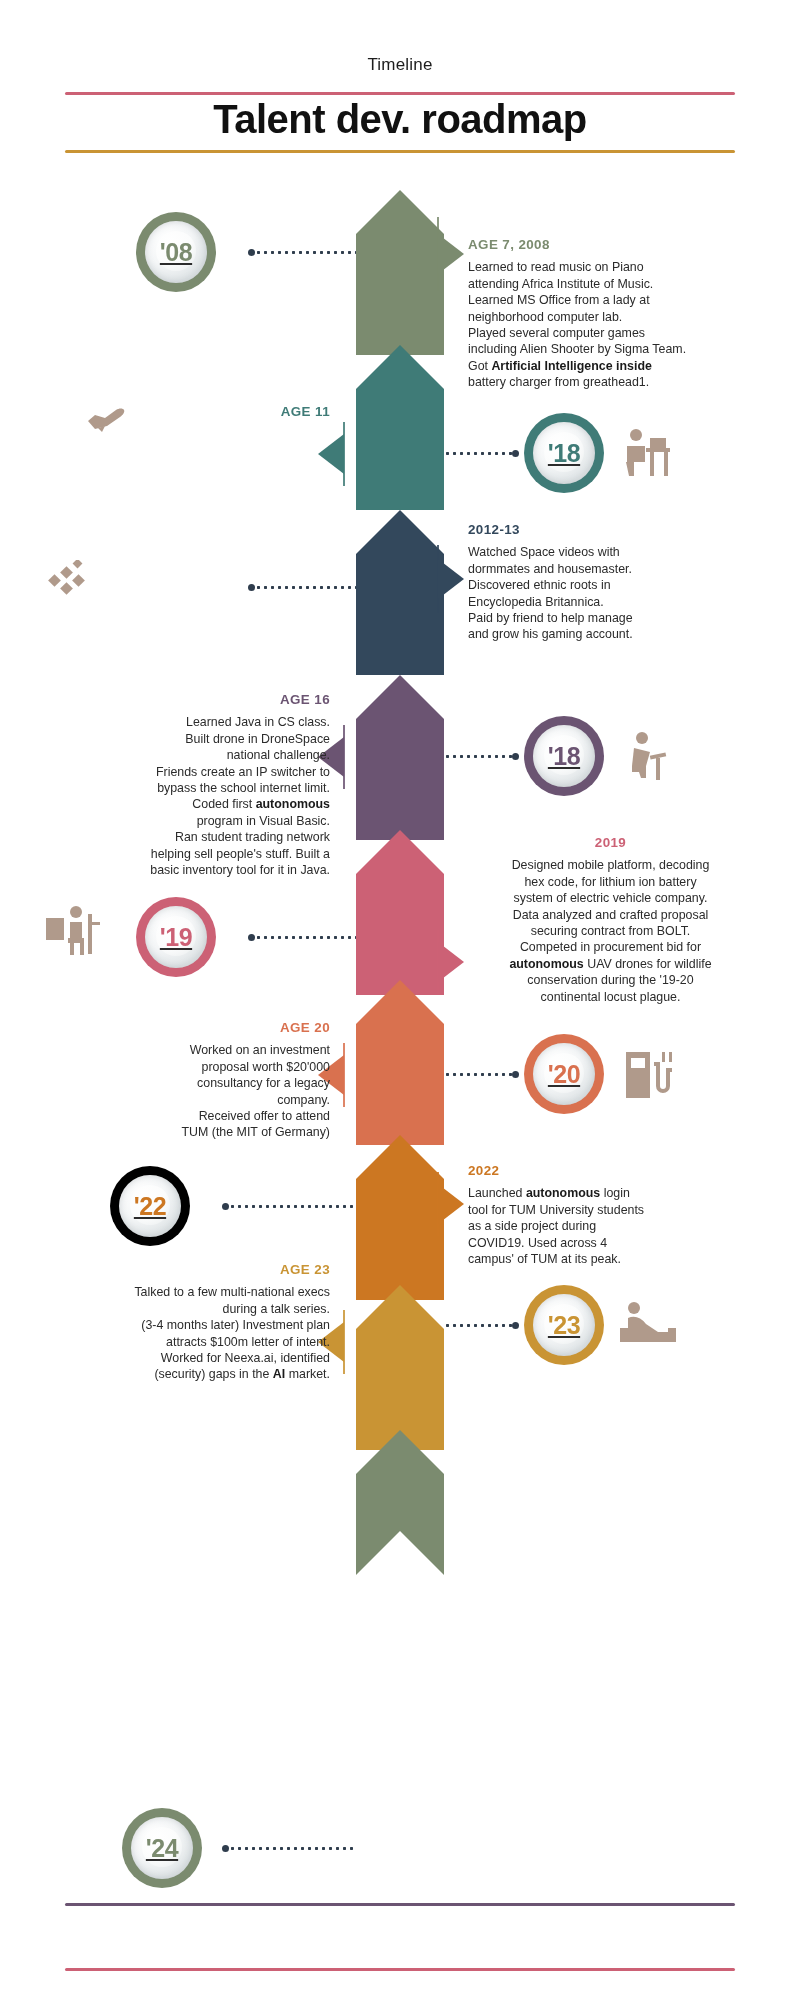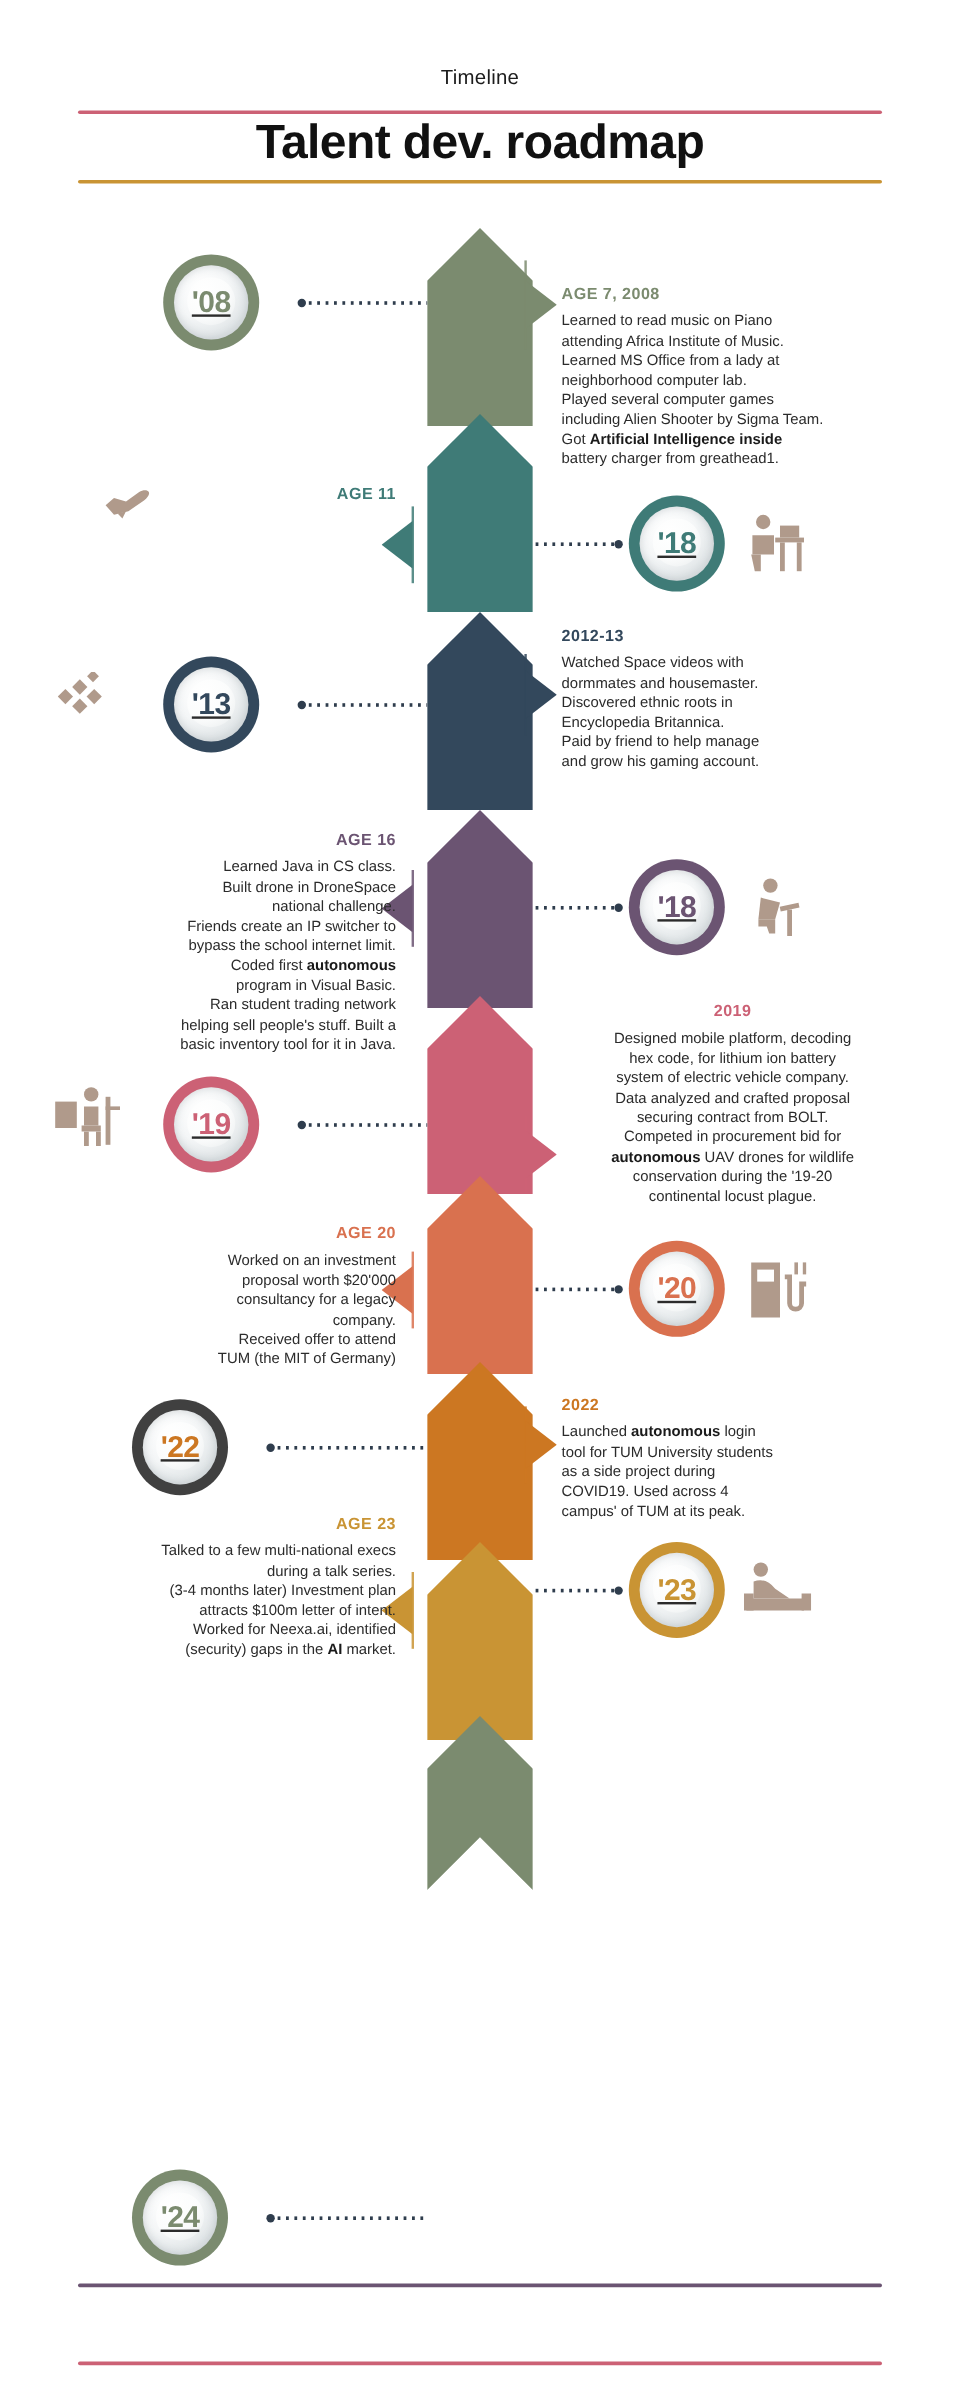--- a/index.html
+++ b/index.html
@@ -166,24 +166,20 @@
   <div class="mk" style="left:345px;top:422px;height:64px;color:#3f7b77;">
     <span class="bar" style="right:0;top:0;height:64px;"></span>
     <svg style="position:absolute;right:1px;top:12px;" width="26" height="40" viewBox="0 0 26 40">
       <path d="M26 0 L0 20 L26 40 Z" fill="#3f7b77"></path>
     </svg>
   </div>
   <div class="blk left" style="left:60px;top:404px;width:270px;">
     <div class="hd" style="color:#3f7b77">AGE 11</div>
   </div>
 
-  <div class="badge" style="left:136px;top:547px;background:#33485c;">
-    <span class="inner"></span>
-    <span class="num" style="color:#33485c">'13</span>
-  </div>
   <div class="conn" style="left:248px;top:586px;width:108px;"></div>
   <div class="conn-dot" style="left:248px;top:584px;"></div>
 
   <svg class="ico" style="left:48px;top:560px;" width="46" height="44" viewBox="0 0 46 44">
     <rect x="2" y="16" width="9" height="9" fill="#b09a8b" transform="rotate(45 6.5 20.5)"></rect>
     <rect x="14" y="8" width="9" height="9" fill="#b09a8b" transform="rotate(45 18.5 12.5)"></rect>
     <rect x="14" y="24" width="9" height="9" fill="#b09a8b" transform="rotate(45 18.5 28.5)"></rect>
     <rect x="26" y="16" width="9" height="9" fill="#b09a8b" transform="rotate(45 30.5 20.5)"></rect>
     <rect x="26" y="0" width="7" height="7" fill="#b09a8b" transform="rotate(45 29.5 3.5)"></rect>
   </svg>
@@ -273,21 +269,21 @@
     <span class="bar" style="right:0;top:0;height:64px;"></span>
     <svg style="position:absolute;right:1px;top:12px;" width="26" height="40" viewBox="0 0 26 40">
       <path d="M26 0 L0 20 L26 40 Z" fill="#d9714f"></path>
     </svg>
   </div>
   <div class="blk left" style="left:60px;top:1020px;width:270px;">
     <div class="hd" style="color:#d9714f">AGE 20</div>
     <div>Worked on an investment<br>proposal worth $20'000<br>consultancy  for a legacy<br>company.<br>Received offer to attend<br>TUM (the MIT of Germany)</div>
   </div>
 
-  <div class="badge" style="left:110px;top:1166px;background:#404040;">
+  <div class="badge" style="left:110px;top:1166px;background:#000000;">
     <span class="inner"></span>
     <span class="num" style="color:#cc7722">'22</span>
   </div>
   <div class="conn" style="left:222px;top:1205px;width:134px;"></div>
   <div class="conn-dot" style="left:222px;top:1203px;"></div>
 
   <div class="mk" style="left:437px;top:1172px;height:64px;color:#cc7722;">
     <span class="bar" style="left:0;top:0;height:64px;"></span>
     <svg style="position:absolute;left:1px;top:12px;" width="26" height="40" viewBox="0 0 26 40">
       <path d="M0 0 L26 20 L0 40 Z" fill="#cc7722"></path>
@@ -317,21 +313,21 @@
     <span class="bar" style="right:0;top:0;height:64px;"></span>
     <svg style="position:absolute;right:1px;top:12px;" width="26" height="40" viewBox="0 0 26 40">
       <path d="M26 0 L0 20 L26 40 Z" fill="#c99434"></path>
     </svg>
   </div>
   <div class="blk left" style="left:35px;top:1262px;width:295px;">
     <div class="hd" style="color:#c99434">AGE 23</div>
     <div>Talked to a few multi-national execs<br>during a talk series.<br>(3-4 months later) Investment plan<br>attracts $100m letter of intent.<br>Worked for Neexa.ai, identified<br>(security) gaps in the <b>AI</b> market.</div>
   </div>
 
-  <div class="badge" style="left:110px;top:1808px;background:#7b8b6f;">
+  <div class="badge" style="left:122px;top:1808px;background:#7b8b6f;">
     <span class="inner"></span>
     <span class="num" style="color:#7b8b6f">'24</span>
   </div>
   <div class="conn" style="left:222px;top:1847px;width:134px;"></div>
   <div class="conn-dot" style="left:222px;top:1845px;"></div>
 
   <div class="rule rule-foot1"></div>
   <div class="rule rule-foot2"></div>
 
 </div>

